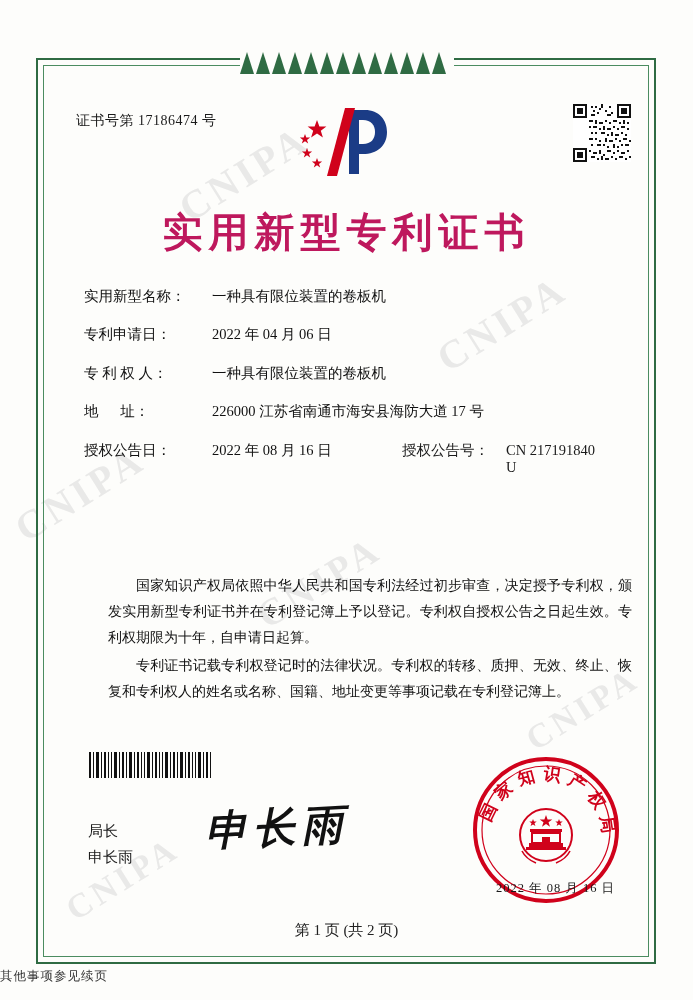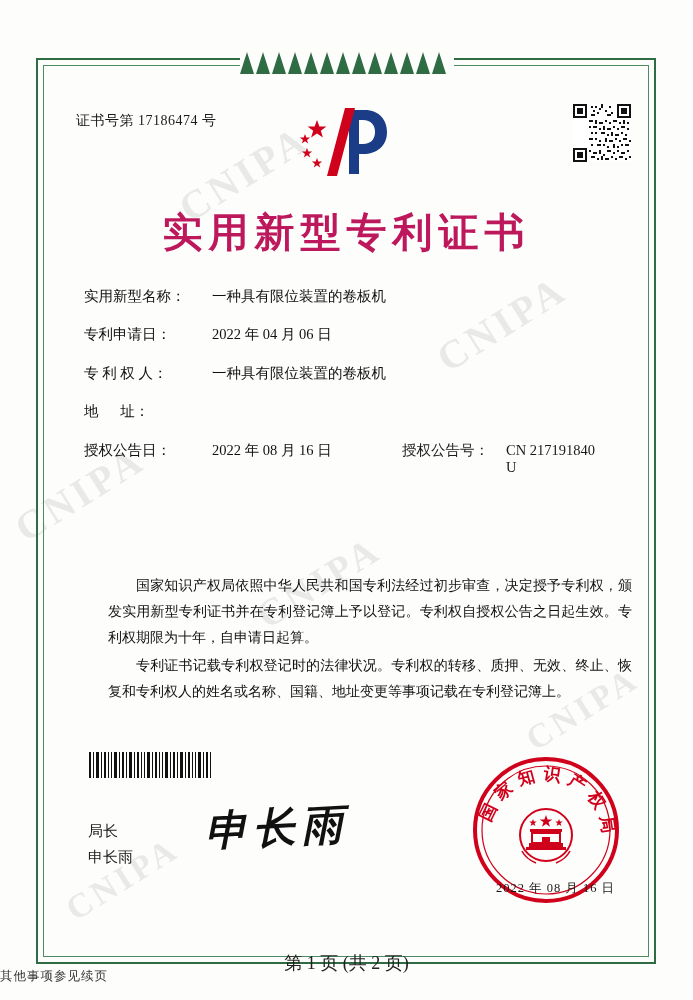--- a/index.html
+++ b/index.html
@@ -213,23 +213,23 @@
     font-size: 12.5px;
     color: #1a1a1a;
     letter-spacing: 1px;
   }
 
   
   .page-no {
     position: absolute;
     left: 0;
     right: 0;
-    top: 951px;
+    top: 921px;
     text-align: center;
-    font-size: 18px;
+    font-size: 15px;
     color: #222;
   }
   .footer-note {
     position: absolute;
     left: 0;
     right: 0;
     top: 968px;
     text-align: left;
     font-size: 12.5px;
     color: #333;
@@ -399,20 +399,21 @@
       <span class="field-value">2022 年 04 月 06 日</span>
     </div>
 
     <div class="field-row">
       <span class="field-label">专 利 权 人：</span>
       <span class="field-value">一种具有限位装置的卷板机</span>
     </div>
 
     <div class="field-row">
       <span class="field-label">地      址：</span>
+      <span class="field-value">226000 江苏省南通市海安县海防大道 17 号</span>
     </div>
 
     <div class="field-row two-col">
       <span class="field-label">授权公告日：</span>
       <span class="field-value">2022 年 08 月 16 日</span>
       <span class="field-label2">授权公告号：</span>
       <span class="field-value2">CN 217191840 U</span>
     </div>
 
   </div>

